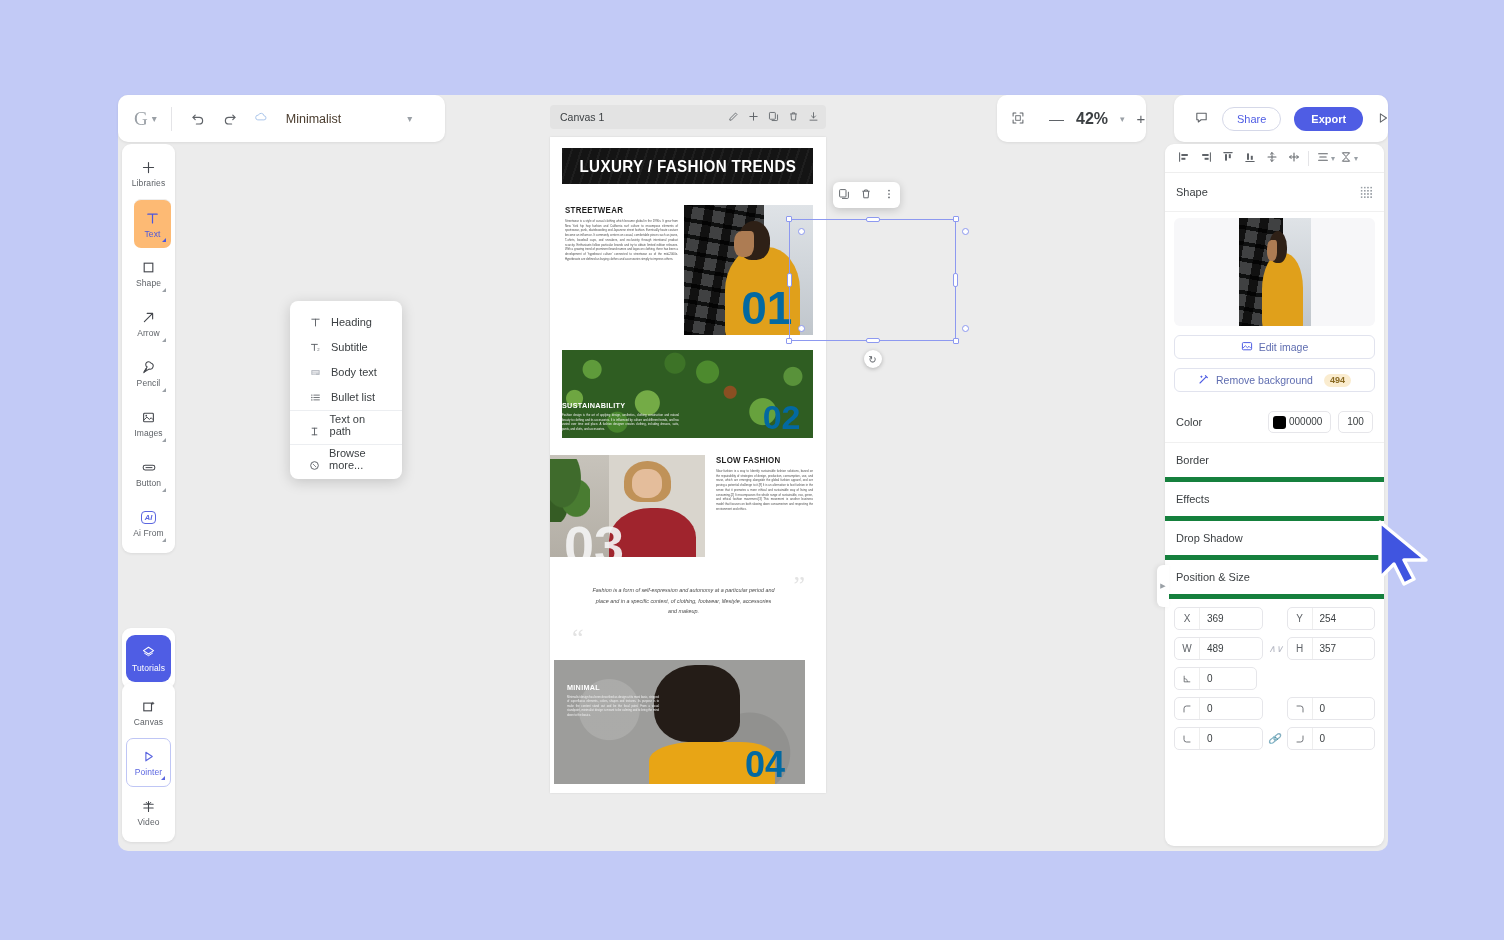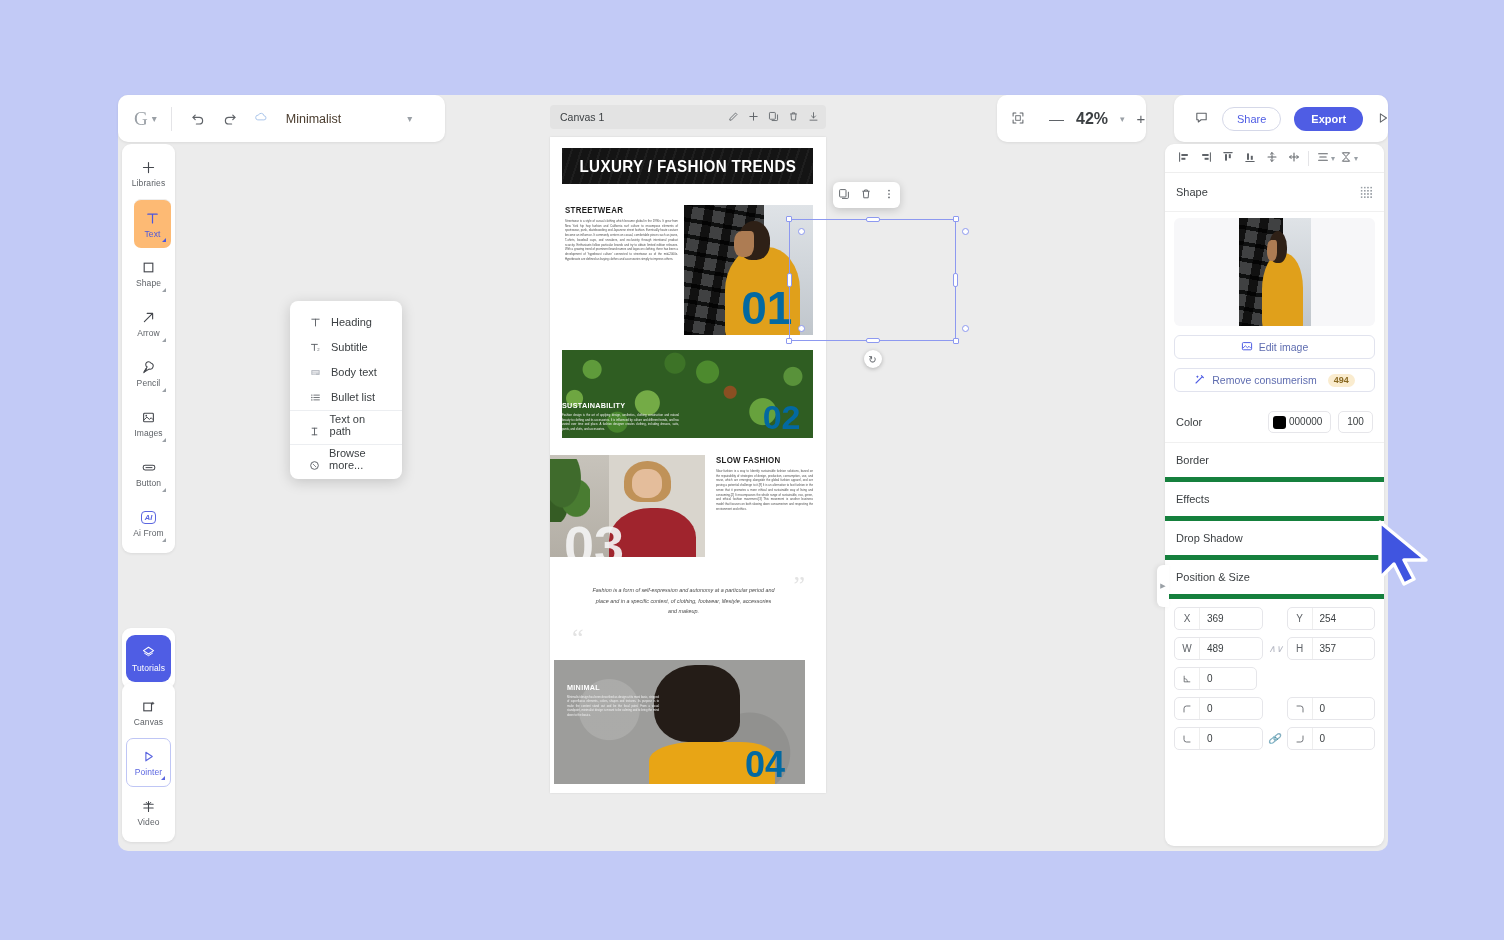--- a/index.html
+++ b/index.html
@@ -868,21 +868,21 @@
       <span>Edit image</span>
     </div>
 
     <div class="pbtn">
       <span class="pico">
         <svg width="12" height="12" viewBox="0 0 12 12">
             <path d="M2 10 8.4 3.6M7.4 2.6l2 2" stroke="#4f5de4" stroke-width="1.1" stroke-linecap="round"></path>
             <path d="M3.4 2.2l.5 1 1 .5-1 .5-.5 1-.5-1-1-.5 1-.5z" fill="#4f5de4"></path>
           </svg>
       </span>
-      <span>Remove consumerism</span>
+      <span>Remove background</span>
       <span class="badge">494</span>
     </div>
 
     <div class="color-row">
       <span class="lbl">Color</span>
       <div class="hexfld">
         <i class="sw"></i>
         <span>000000</span>
       </div>
       <div class="opfld">

